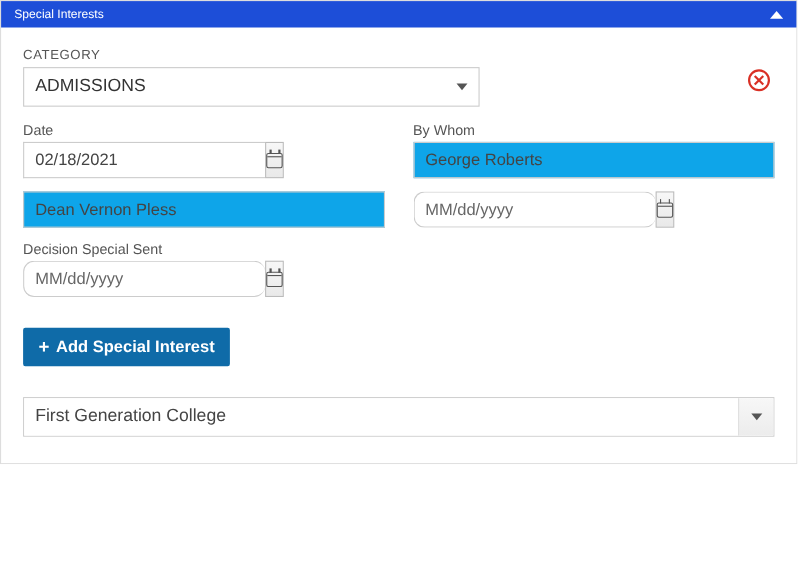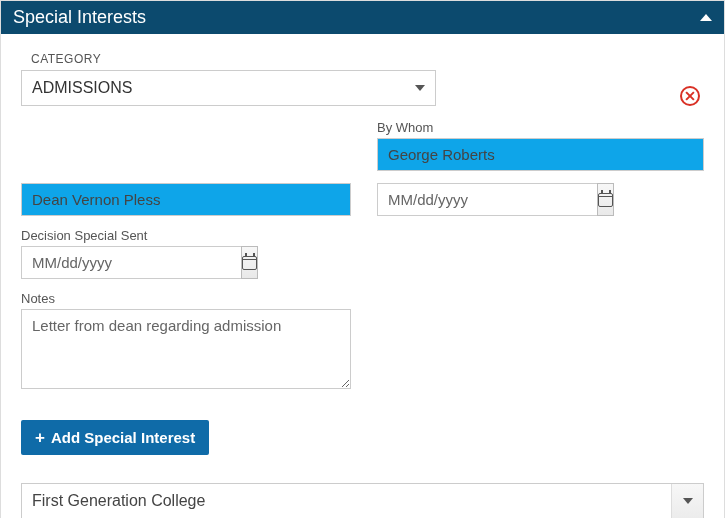--- a/index.html
+++ b/index.html
@@ -9,48 +9,47 @@
     background: #fff;
     font-size: 14px;
     color: #333;
   }
   .panel {
     width: 725px;
     border: 1px solid #ddd;
     background: #fff;
   }
   .panel-header {
-    background: #0c4a6e;
+    background: #1d4ed8;
     color: #fff;
     padding: 6px 12px;
-    font-size: 18px;
+    font-size: 11px;
     display: flex;
     align-items: center;
     justify-content: space-between;
     cursor: pointer;
   }
   .panel-header .caret {
     width: 0; height: 0;
     border-left: 6px solid transparent;
     border-right: 6px solid transparent;
     border-bottom: 7px solid #fff;
   }
   .panel-body {
     padding: 18px 20px 24px 20px;
   }
   .cat-label {
     font-size: 12px;
     color: #555;
     letter-spacing: 0.5px;
-    margin-left: 10px;
     margin-bottom: 4px;
   }
   .cat-row {
     display: flex;
-    align-items: flex-end;
+    align-items: flex-start;
     gap: 6px;
   }
   .select-wrap {
     position: relative;
     flex: 0 0 415px;
   }
   .select {
     width: 100%;
     border: 1px solid #ccc;
     padding: 8px 40px 8px 10px;
@@ -123,21 +122,21 @@
   }
   .date-input {
     flex: 1;
     border: 1px solid #ccc;
     border-right: none;
     padding: 7px 10px;
     font-size: 15px;
     color: #444;
     background: #fff;
   }
-  .date-input.placeholder { color: #666; }
+  .date-input.placeholder { color: #666; border-radius: 10px; }
   .date-btn {
     width: 32px;
     border: 1px solid #bbb;
     background: linear-gradient(#f7f7f7,#e9e9e9);
     display: flex;
     align-items: center;
     justify-content: center;
     cursor: pointer;
   }
   .cal-icon {
@@ -237,20 +236,29 @@
           <div class="tri-down"></div>
         </div>
       </div>
       <div class="remove-wrap">
         <div class="remove-icon"></div>
       </div>
     </div>
 
     <div class="grid">
 
+      <div class="left-col">
+        <div class="field-label">Date</div>
+        <div class="date-group">
+          <input class="date-input" value="02/18/2021" style="">
+          <div class="date-btn">
+            <div class="cal-icon"></div>
+          </div>
+        </div>
+      </div>
 
       <div class="right-col">
         <div class="field-label">By Whom</div>
         <input class="text-input" value="George Roberts" style="">
       </div>
 
       <div class="left-col">
         <input class="text-input" value="Dean Vernon Pless" style="">
       </div>
 
@@ -266,24 +274,20 @@
       <div class="span-left">
         <div class="field-label">Decision Special Sent</div>
         <div class="date-group">
           <input class="date-input placeholder" placeholder="MM/dd/yyyy" value="MM/dd/yyyy" style="">
           <div class="date-btn">
             <div class="cal-icon"></div>
           </div>
         </div>
       </div>
 
-      <div class="span-left">
-        <div class="field-label">Notes</div>
-        <textarea class="notes-area" style="">Letter from dean regarding admission</textarea>
-      </div>
 
     </div>
 
     <button class="add-btn">
       <span class="plus">+</span>
       <span>Add Special Interest</span>
     </button>
 
     <div class="bottom-select-wrap">
       <div class="bottom-select">First Generation College</div>

